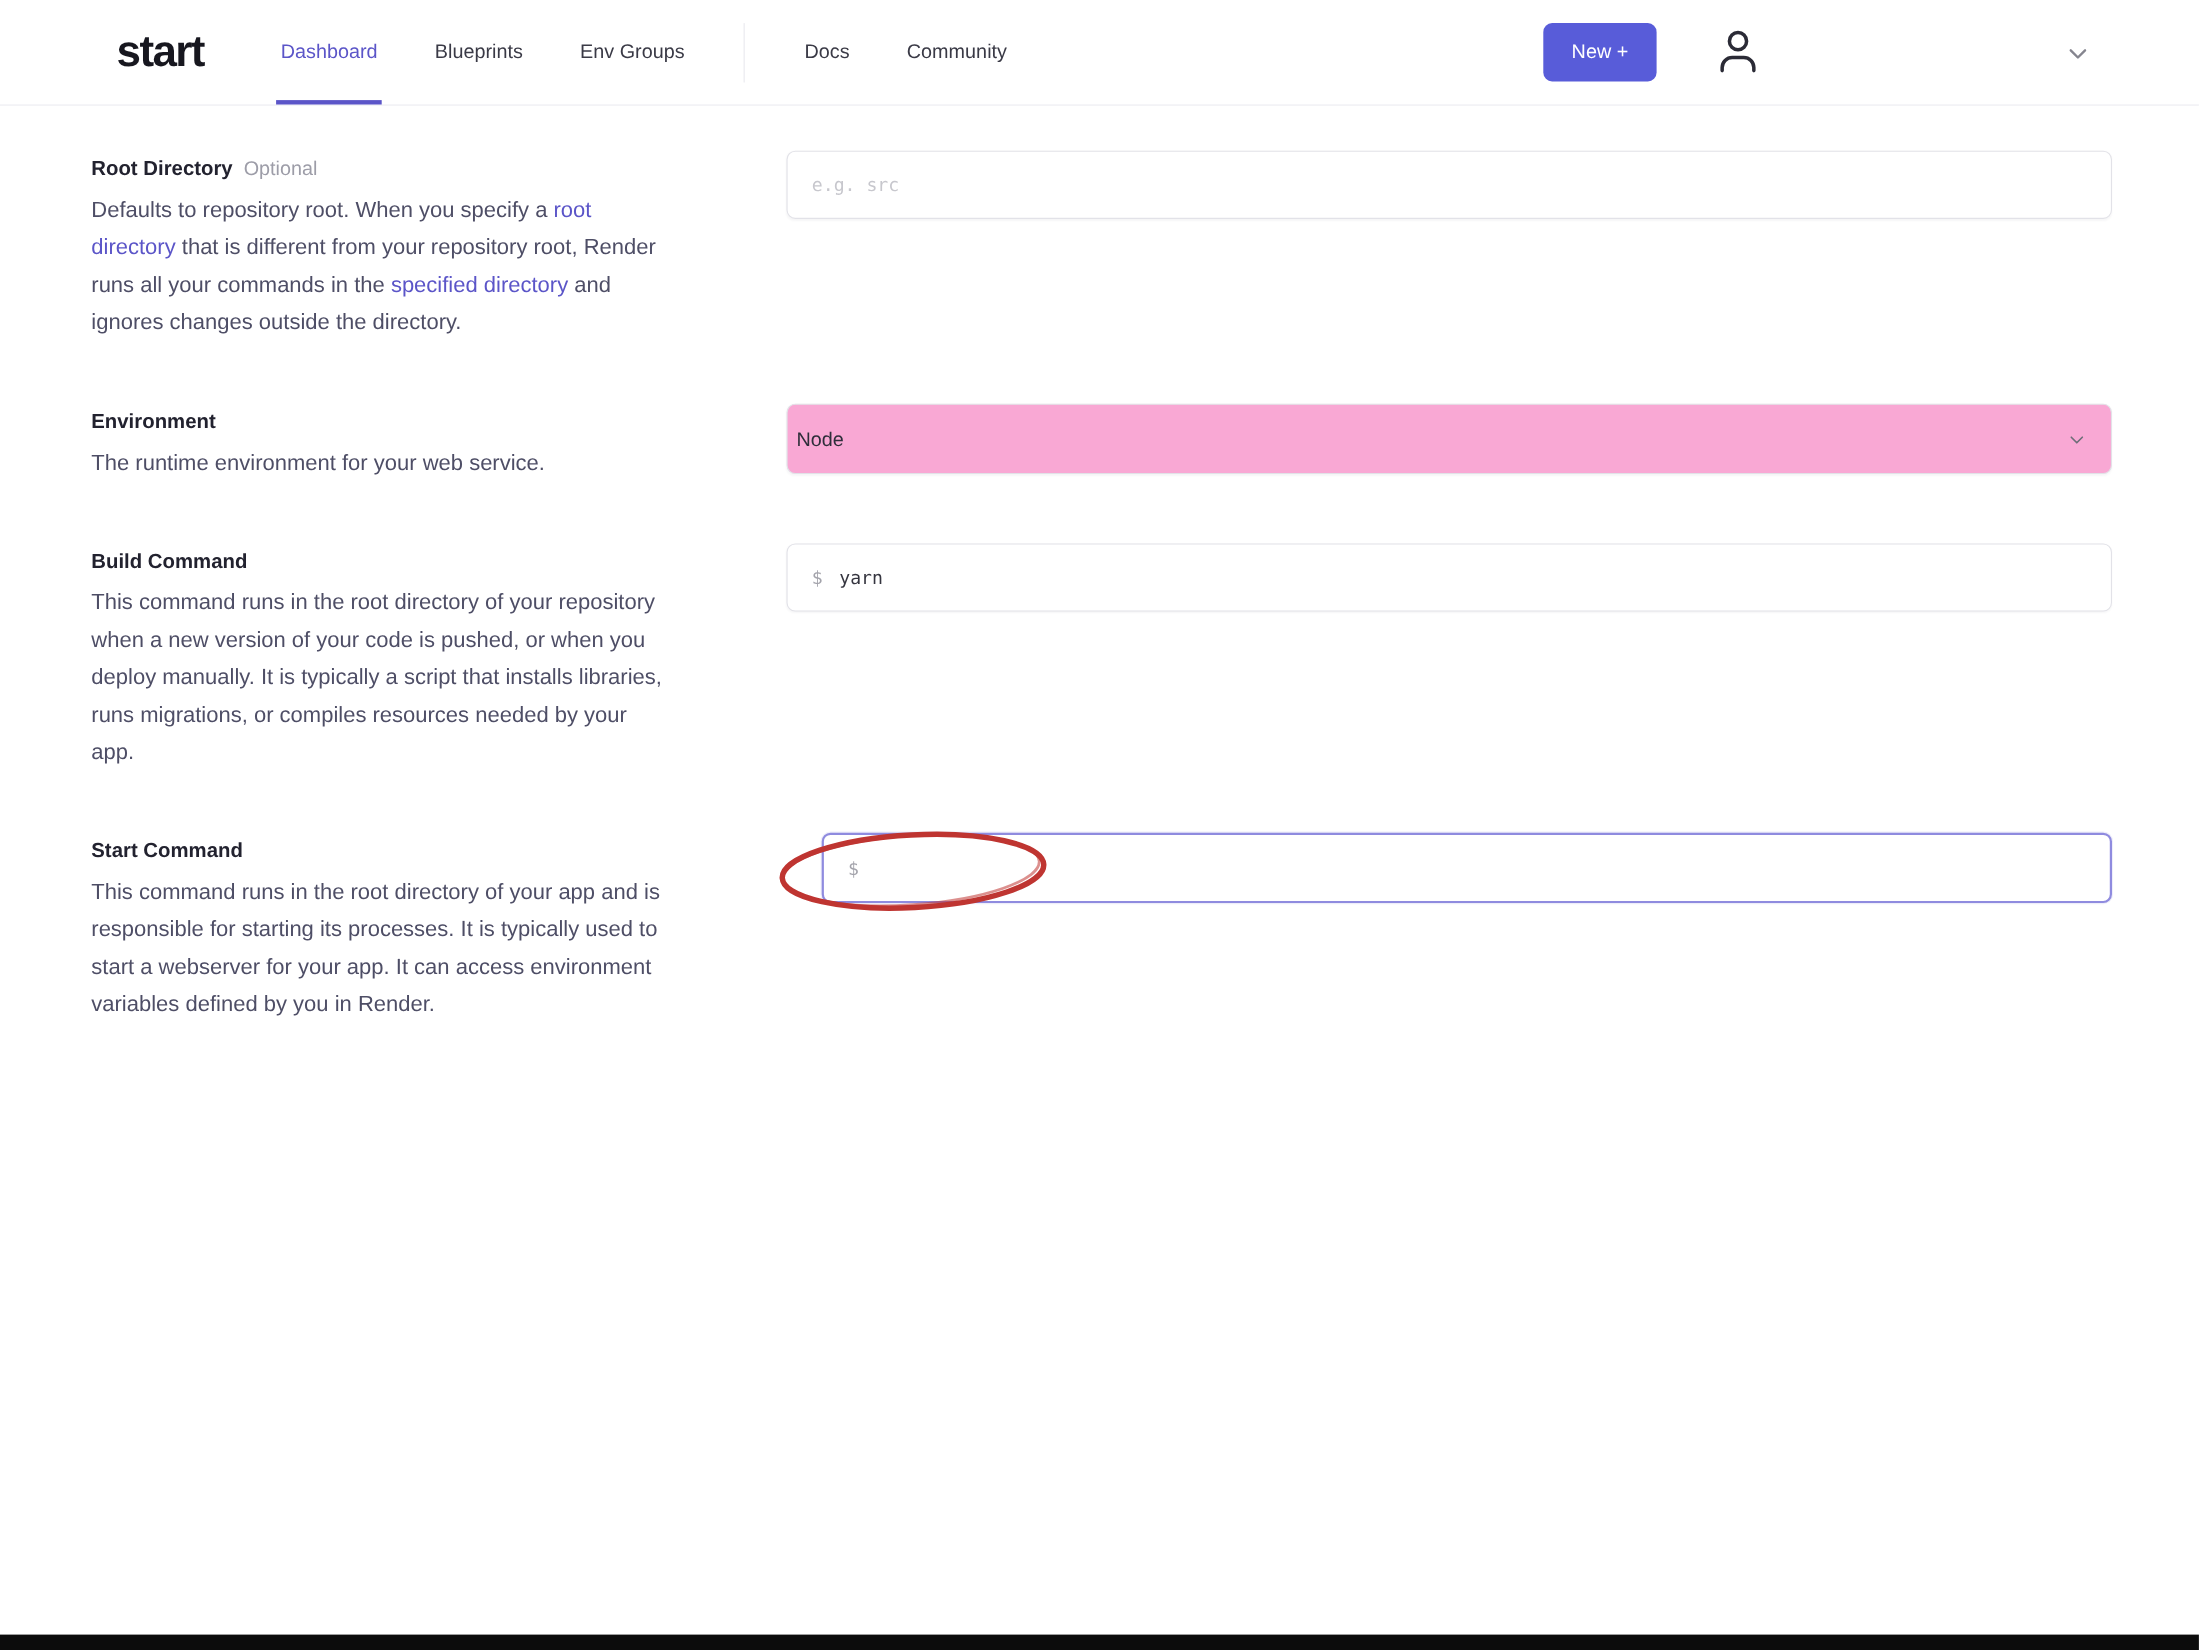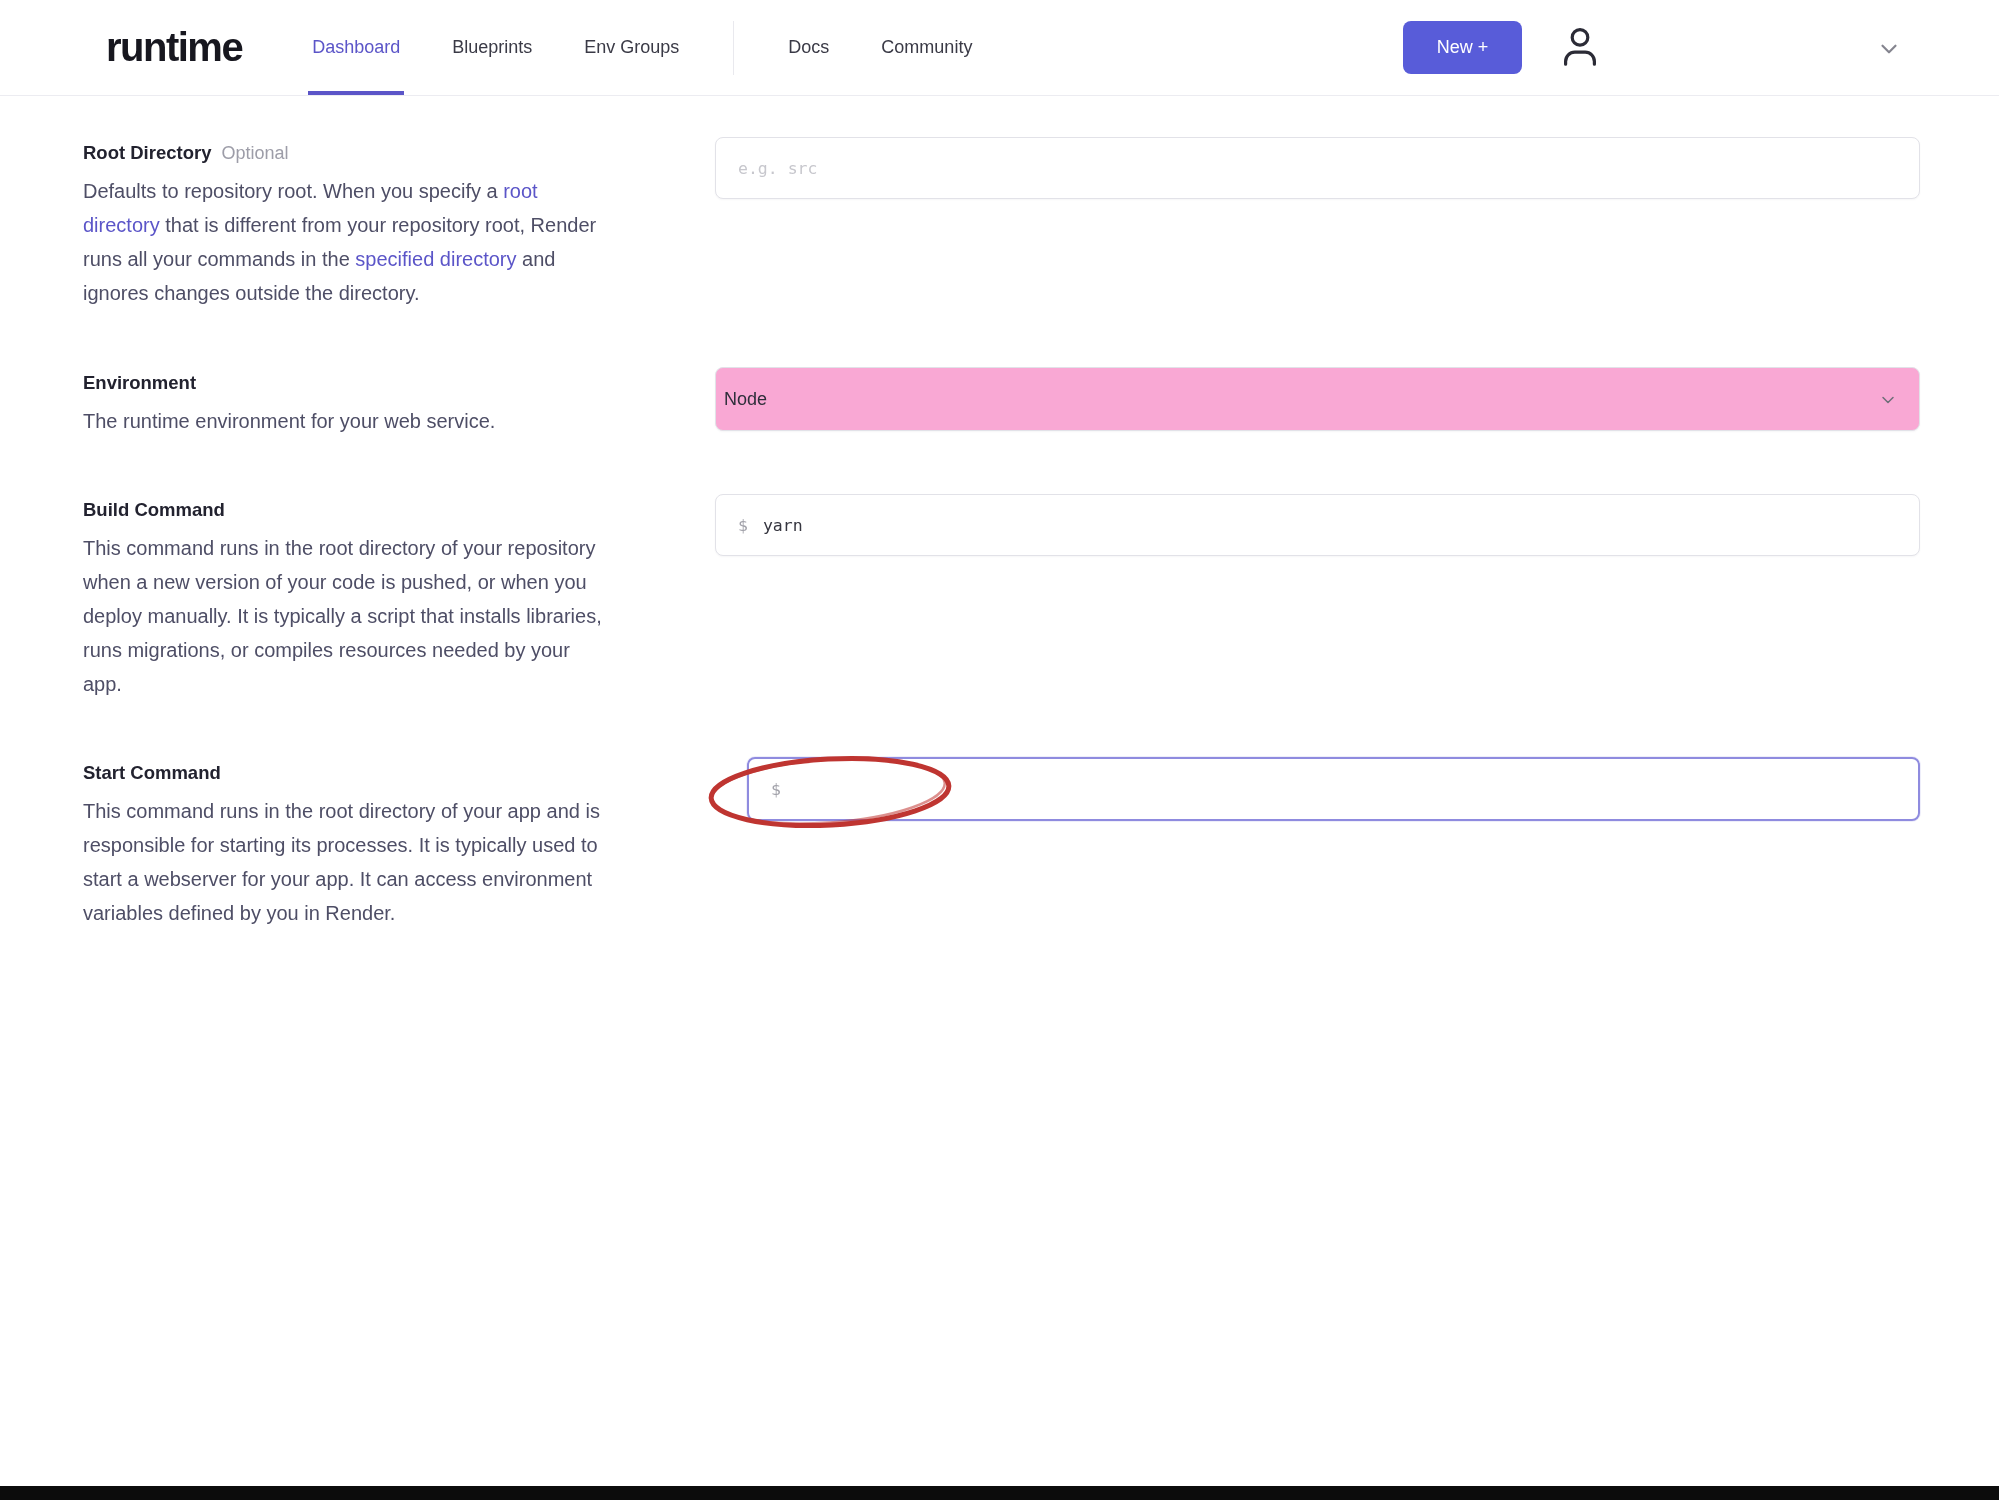--- a/index.html
+++ b/index.html
@@ -53,21 +53,21 @@
   .nav-divider {
     width: 1px;
     height: 54px;
     align-self: center;
     background: #e9e9ee;
     margin: 0 28px;
   }
   .new-btn {
     position: absolute;
     left: 1403px; top: 21px;
-    width: 119px; height: 53px;
+    width: 103px; height: 53px;
     background: #585cd9;
     color: #fff;
     font-size: 18px;
     font-weight: 500;
     border: none;
     border-radius: 8px;
     cursor: pointer;
     font-family: "Liberation Sans", sans-serif;
   }
   .account-icon { position: absolute; left: 1556px; top: 23px; width: 48px; height: 48px; cursor: pointer; }
@@ -152,21 +152,21 @@
 
   
   .bottom-bar { position: absolute; left: 0; bottom: 0; width: 100%; height: 14px; background: #0c0c0c; }
 </style>
 </head>
 <body>
 
 <div class="page">
 
   <div class="header">
-    <div class="logo">runtime</div>
+    <div class="logo">start</div>
 
     <div class="nav">
       <div class="nav-item active">
         <span>Dashboard</span>
       </div>
       <div class="nav-item">
         <span>Blueprints</span>
       </div>
       <div class="nav-item">
         <span>Env Groups</span>

